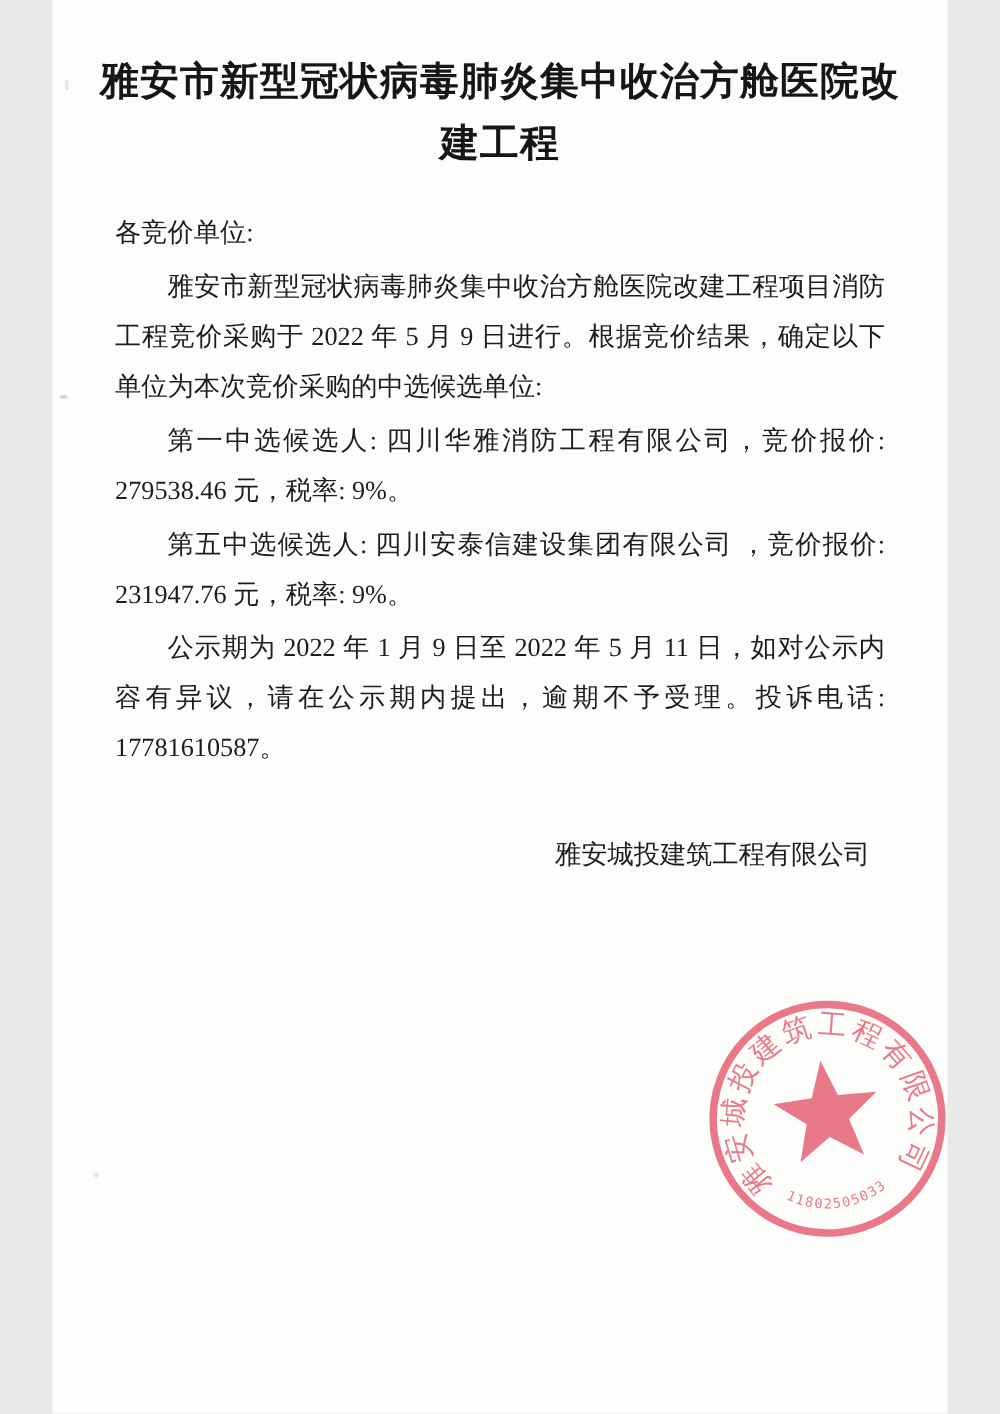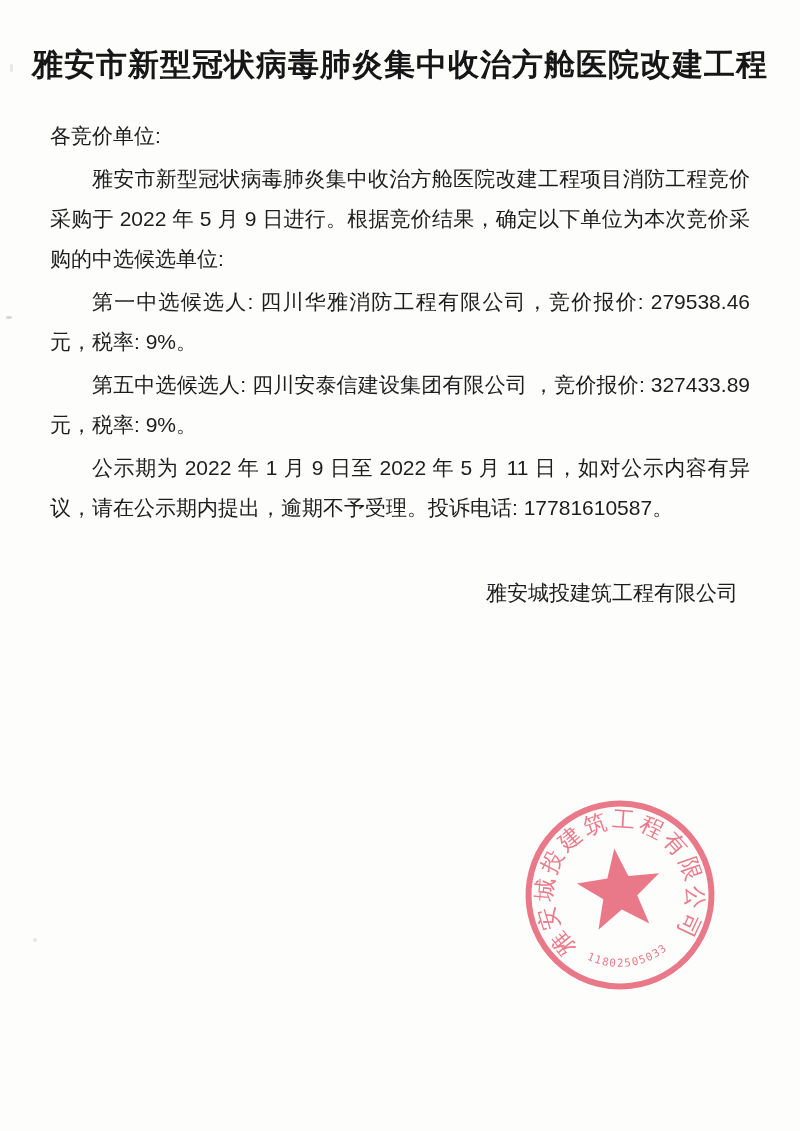--- a/index.html
+++ b/index.html
@@ -2,40 +2,40 @@
 <html><head>
 <meta charset="utf-8">
 <style>
   html, body {
     margin: 0;
     padding: 0;
     background: #e9e9e9;
   }
   .page {
     position: relative;
-    width: 800px;
+    width: 716px;
     height: 1131px;
     margin: 0 auto;
     background: #fdfdfc;
     overflow: hidden;
     color: #1d1d1d;
   }
   .title-block {
     margin: 40px 28px 0;
     text-align: center;
     font-family: "Liberation Sans", sans-serif;
     font-weight: 700;
     font-size: 31px;
     line-height: 50px;
     letter-spacing: 1px;
     color: #161616;
   }
   .doc-body {
     margin: 26px 50px 0;
-    font-family: Liberation Sans, sans-serif;
+    font-family: Liberation Serif, serif;
     font-size: 21px;
     line-height: 40px;
     text-align: justify;
     color: #1d1d1d;
   }
   .salutation {
     margin: 0;
   }
   .para {
     margin: 3px 0 0;
@@ -98,21 +98,21 @@
 
   <div class="title-block">
     <div>雅安市新型冠状病毒肺炎集中收治方舱医院改建工程</div>
   </div>
 
   <div class="doc-body">
     <p class="salutation">各竞价单位:</p>
 
   <p class="para">雅安市新型冠状病毒肺炎集中收治方舱医院改建工程项目消防工程竞价采购于 2022 年 5 月 9 日进行。根据竞价结果，确定以下单位为本次竞价采购的中选候选单位:</p>
       <p class="para">第一中选候选人: 四川华雅消防工程有限公司，竞价报价: 279538.46 元，税率: 9%。</p>
-      <p class="para">第五中选候选人: 四川安泰信建设集团有限公司 ，竞价报价: 327433.89 元，税率: 9%。</p>
+      <p class="para">第五中选候选人: 四川安泰信建设集团有限公司 ，竞价报价: 231947.76 元，税率: 9%。</p>
       <p class="para">公示期为 2022 年 1 月 9 日至 2022 年 5 月 11 日，如对公示内容有异议，请在公示期内提出，逾期不予受理。投诉电话: 17781610587。</p>
     </div>
 
   <div class="signature-block">
     <div>雅安城投建筑工程有限公司</div>
   </div>
 
   <div class="seal">
     <svg viewBox="0 0 180 180" width="196" height="196">
       <defs>

